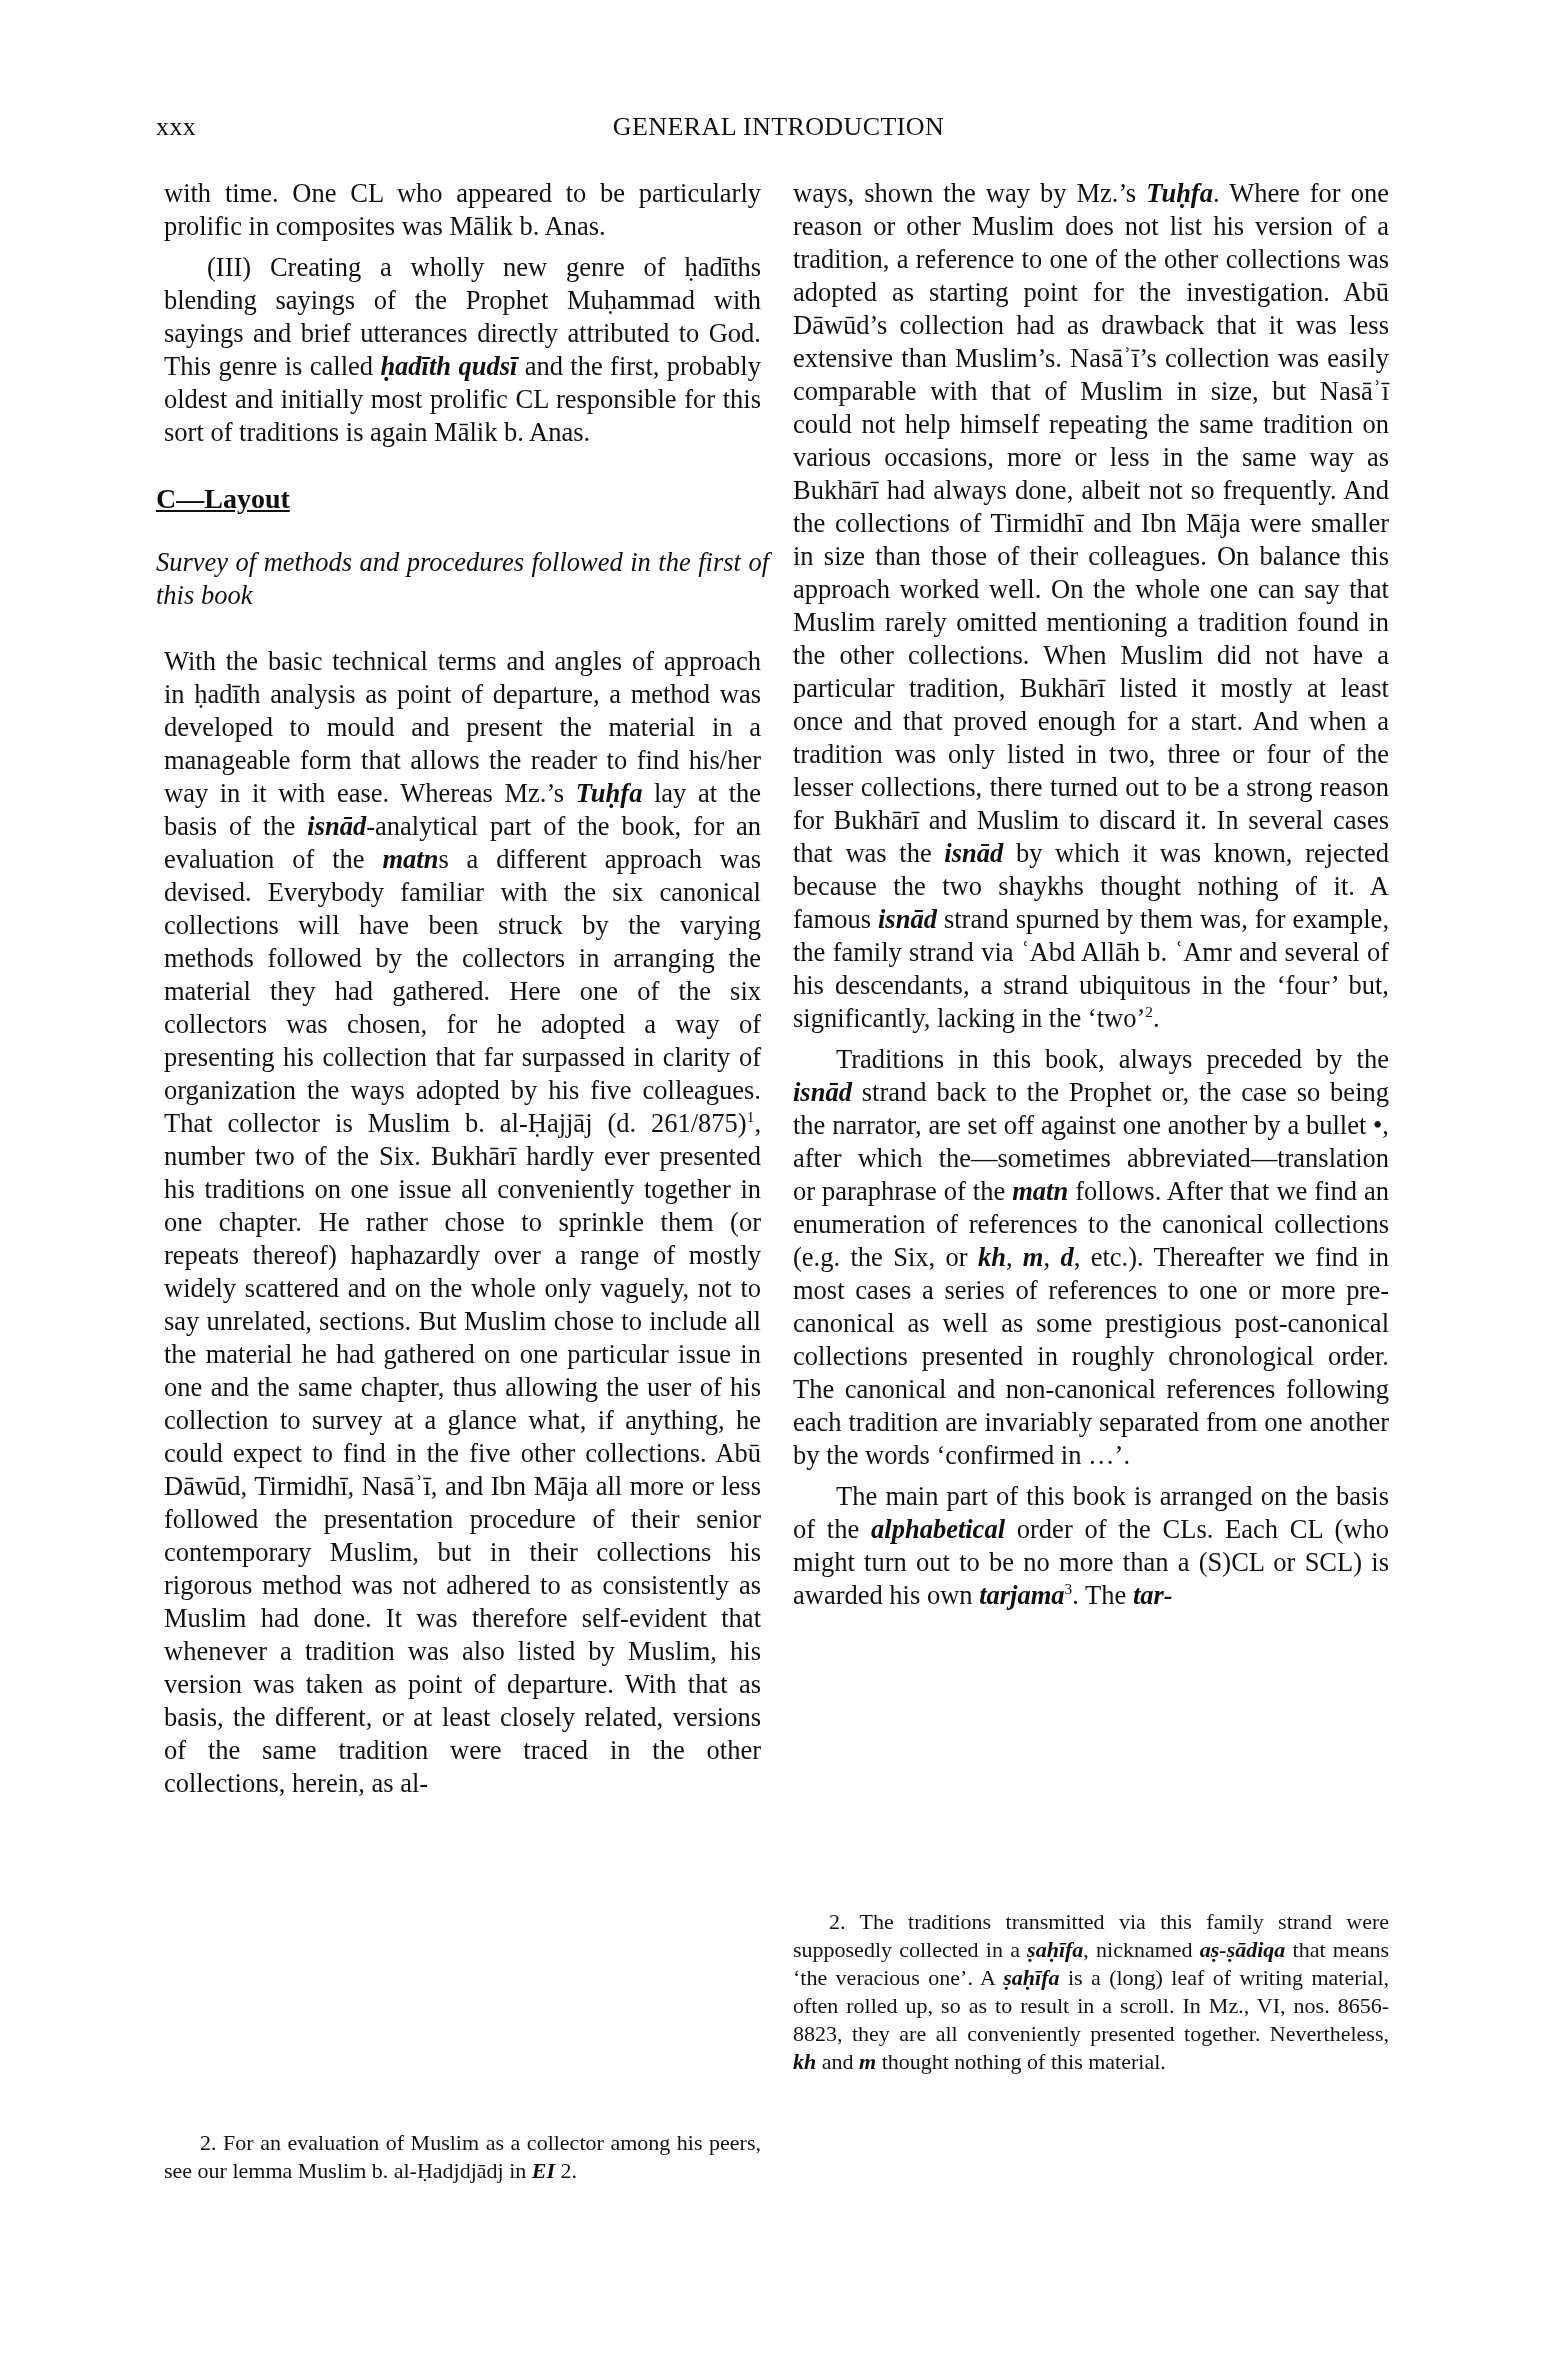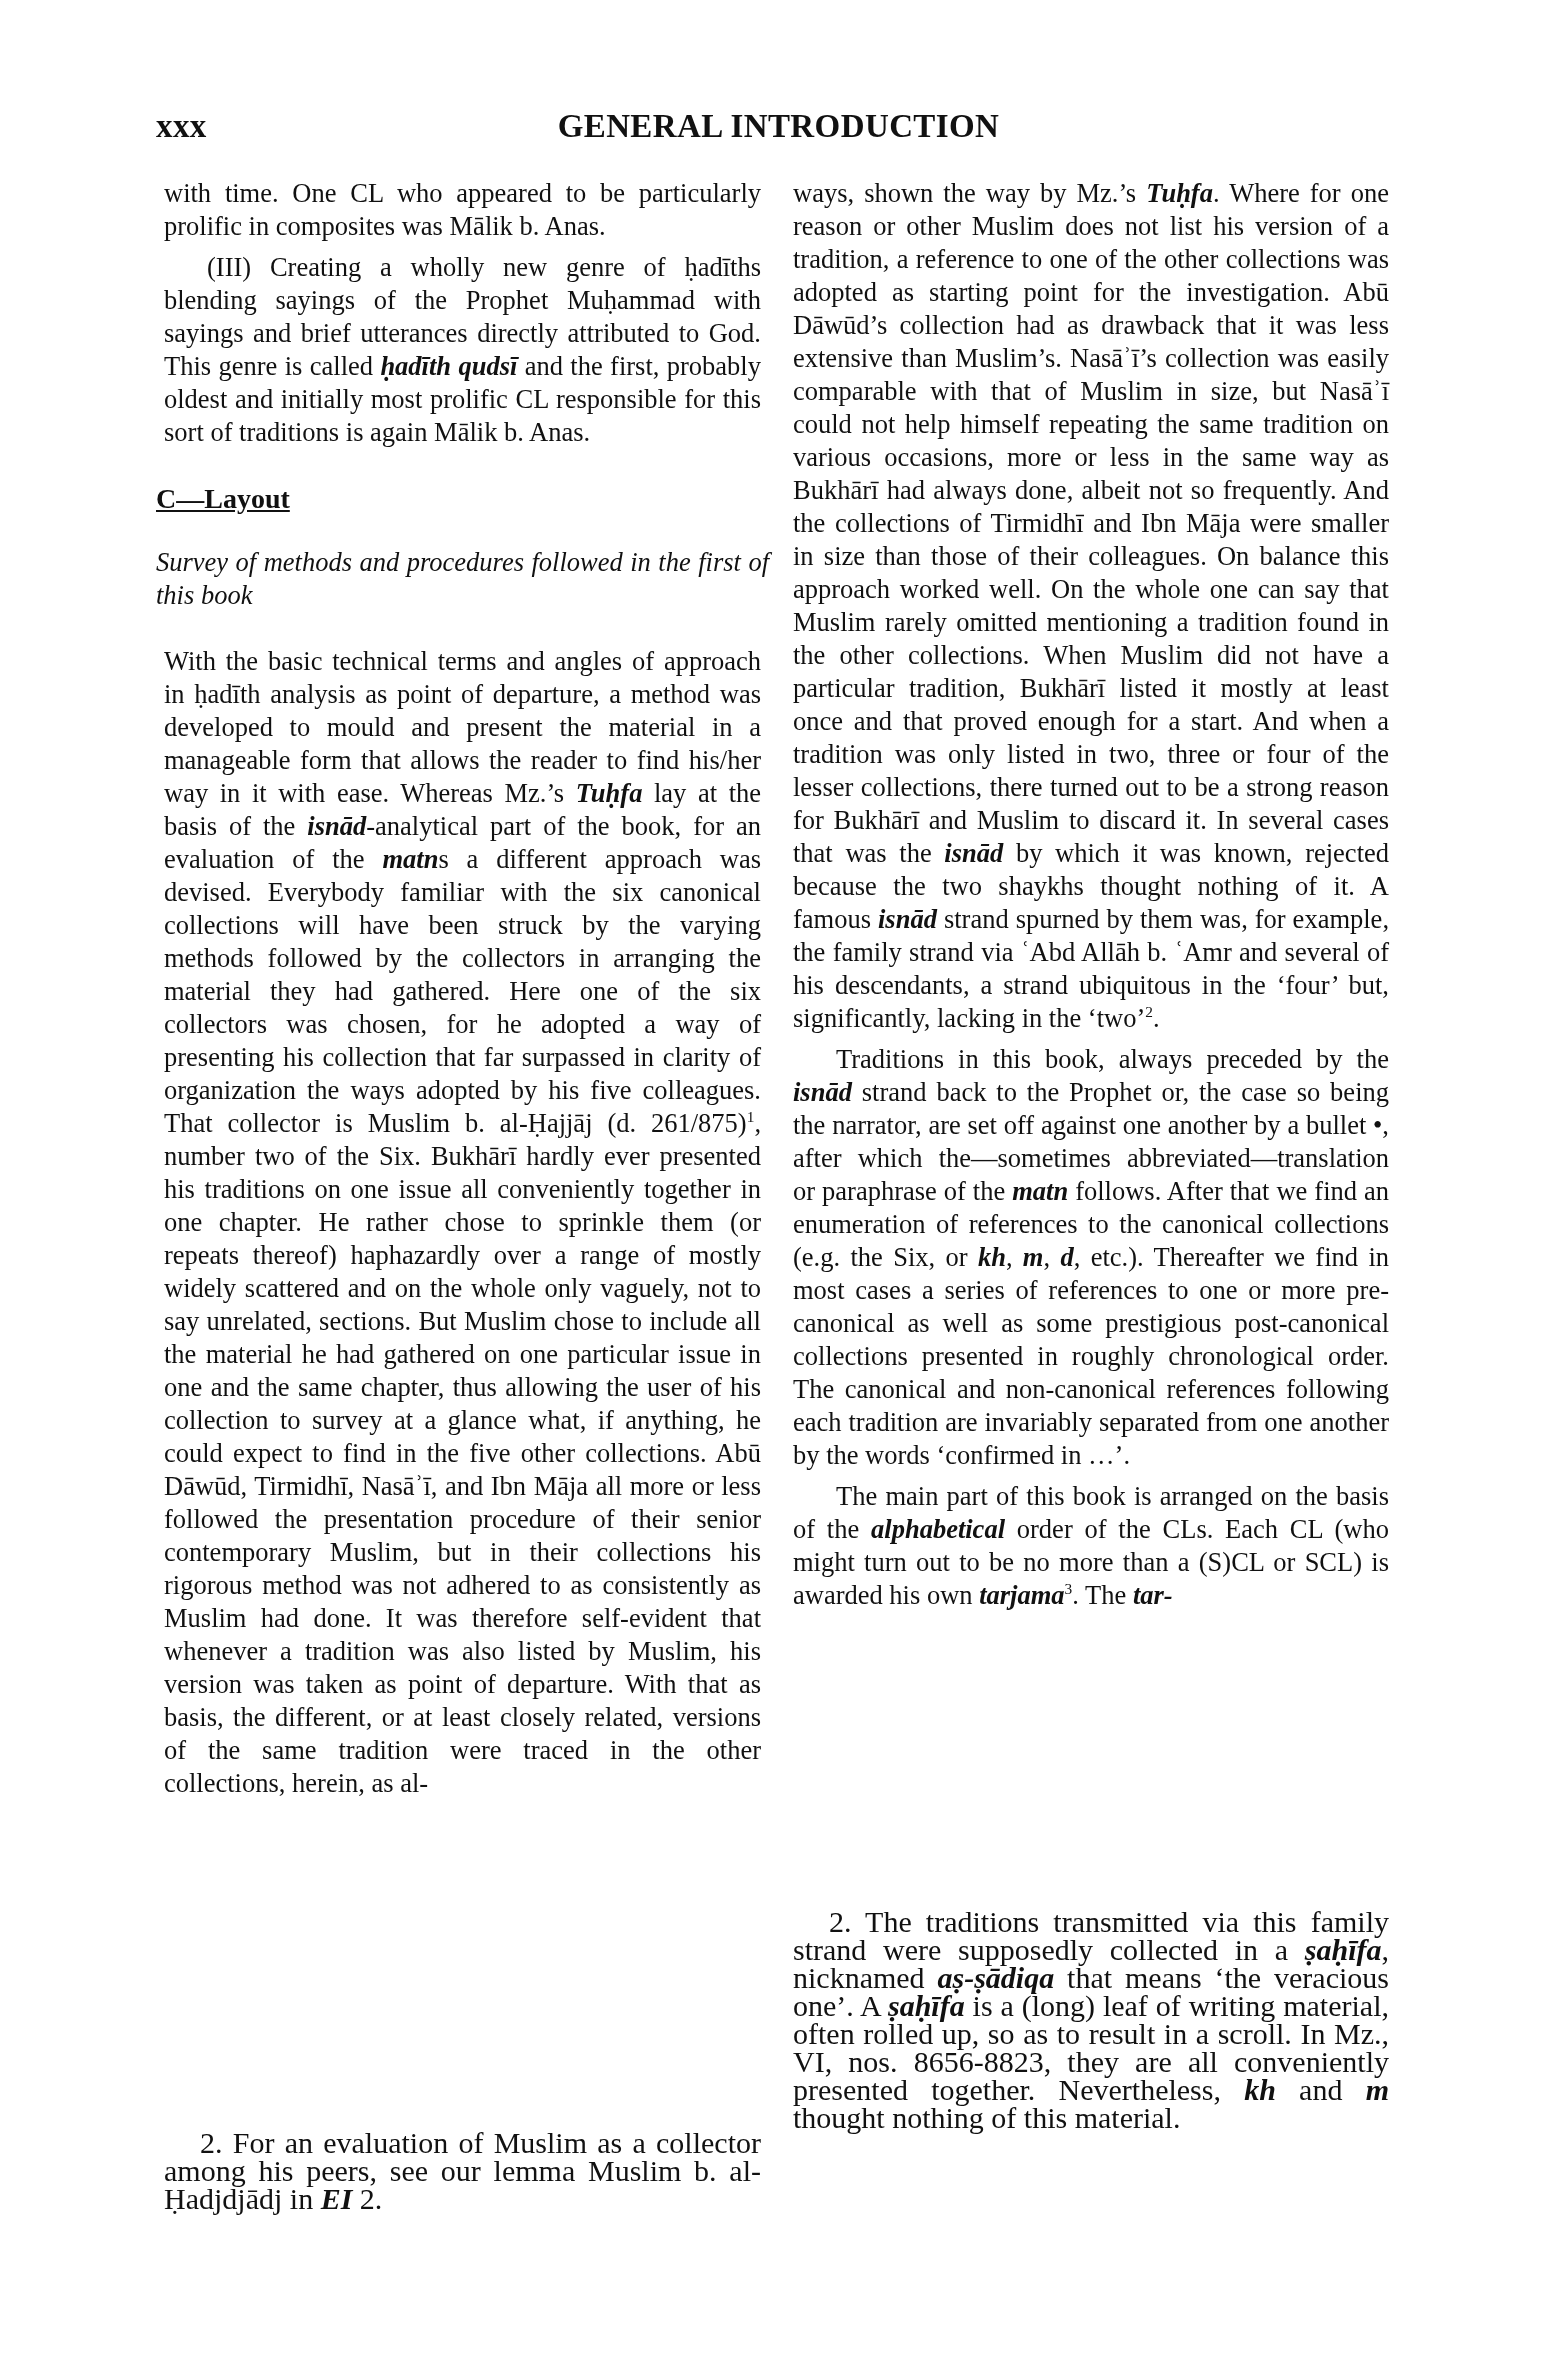--- a/index.html
+++ b/index.html
@@ -1,31 +1,31 @@
 <!DOCTYPE html>
 <html style="font-size:12px"><head>
 <meta charset="utf-8">
 <style>
   html, body { margin: 0; padding: 0; background: #ffffff; }
   body { width: 1541px; height: 2377px; position: relative; overflow: hidden; color: #111111;
          font-family: "Liberation Serif", "DejaVu Serif", serif; }
   .page { position: absolute; left: 0; top: 0; width: 1541px; height: 2377px; }
   .running-head { position: absolute; top: 110px; left: 156px; width: 1238px; height: 33px;
-                  font-size: 33px; line-height: 33px; letter-spacing: 0.4px; font-weight: bold; }
+                  font-size: 26px; line-height: 33px; letter-spacing: 0.4px; }
   .page-number { position: absolute; left: 0; top: 0; }
   .head-title { position: absolute; left: 7px; right: 0; top: 0; text-align: center; }
   .col { position: absolute; top: 169px; font-size: 26.5px; line-height: 33px; text-align: justify;
          hyphens: none; }
   .col-left { left: 156px; width: 613px; }
   .col-right { left: 785px; width: 612px; }
   p { margin: 8px; }
   .indent { text-indent: 43px; }
   .section-heading { font-weight: bold; font-size: 28px; margin-top: 33px; margin-bottom: 31px; line-height: 33px; text-decoration: underline; }
   .section-sub { font-style: italic; margin-bottom: 33px; }
-  .footnotes { position: absolute; font-size: 30px; line-height: 28px; text-align: justify; }
+  .footnotes { position: absolute; font-size: 22px; line-height: 28px; text-align: justify; }
   .fn-left { left: 156px; width: 613px; top: 2121px; }
   .fn-right { left: 785px; width: 612px; top: 1900px; }
   .fn { text-indent: 36px; }
   sup { font-size: 58%; line-height: 0; vertical-align: super; }
   i { font-style: italic; font-weight: bold; }
 </style>
 </head>
 <body>
 
 <div class="page">

